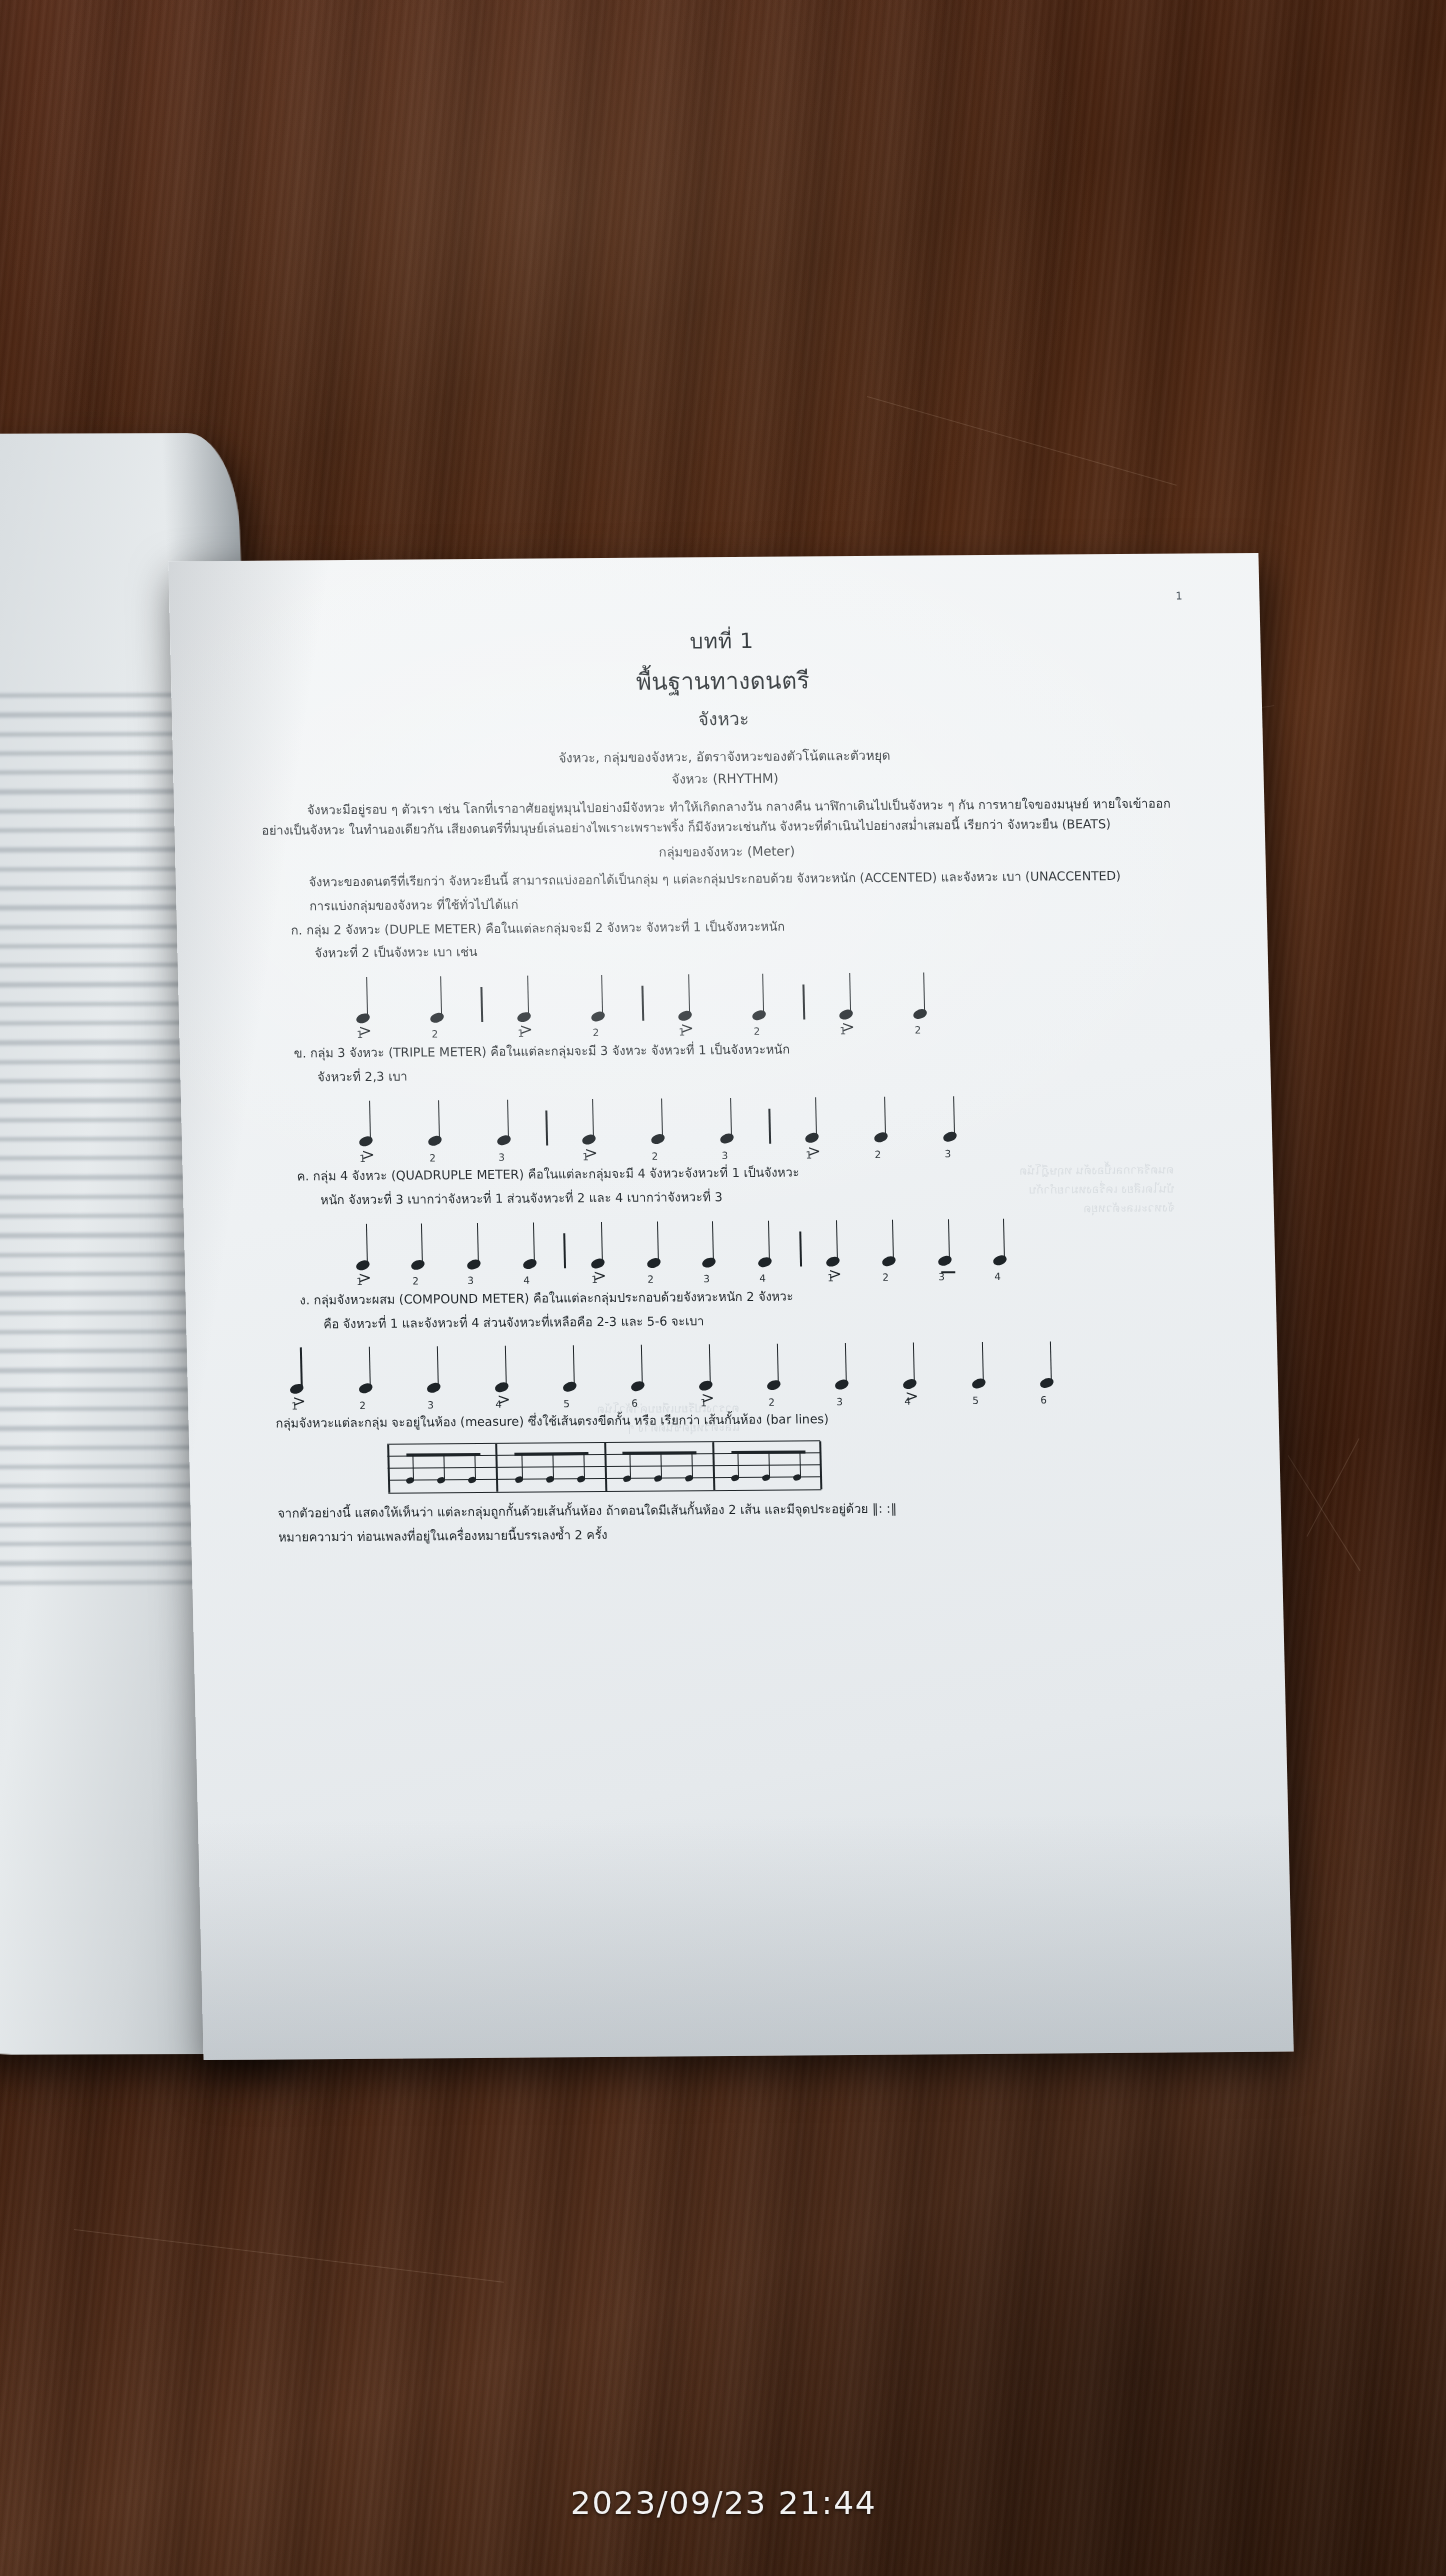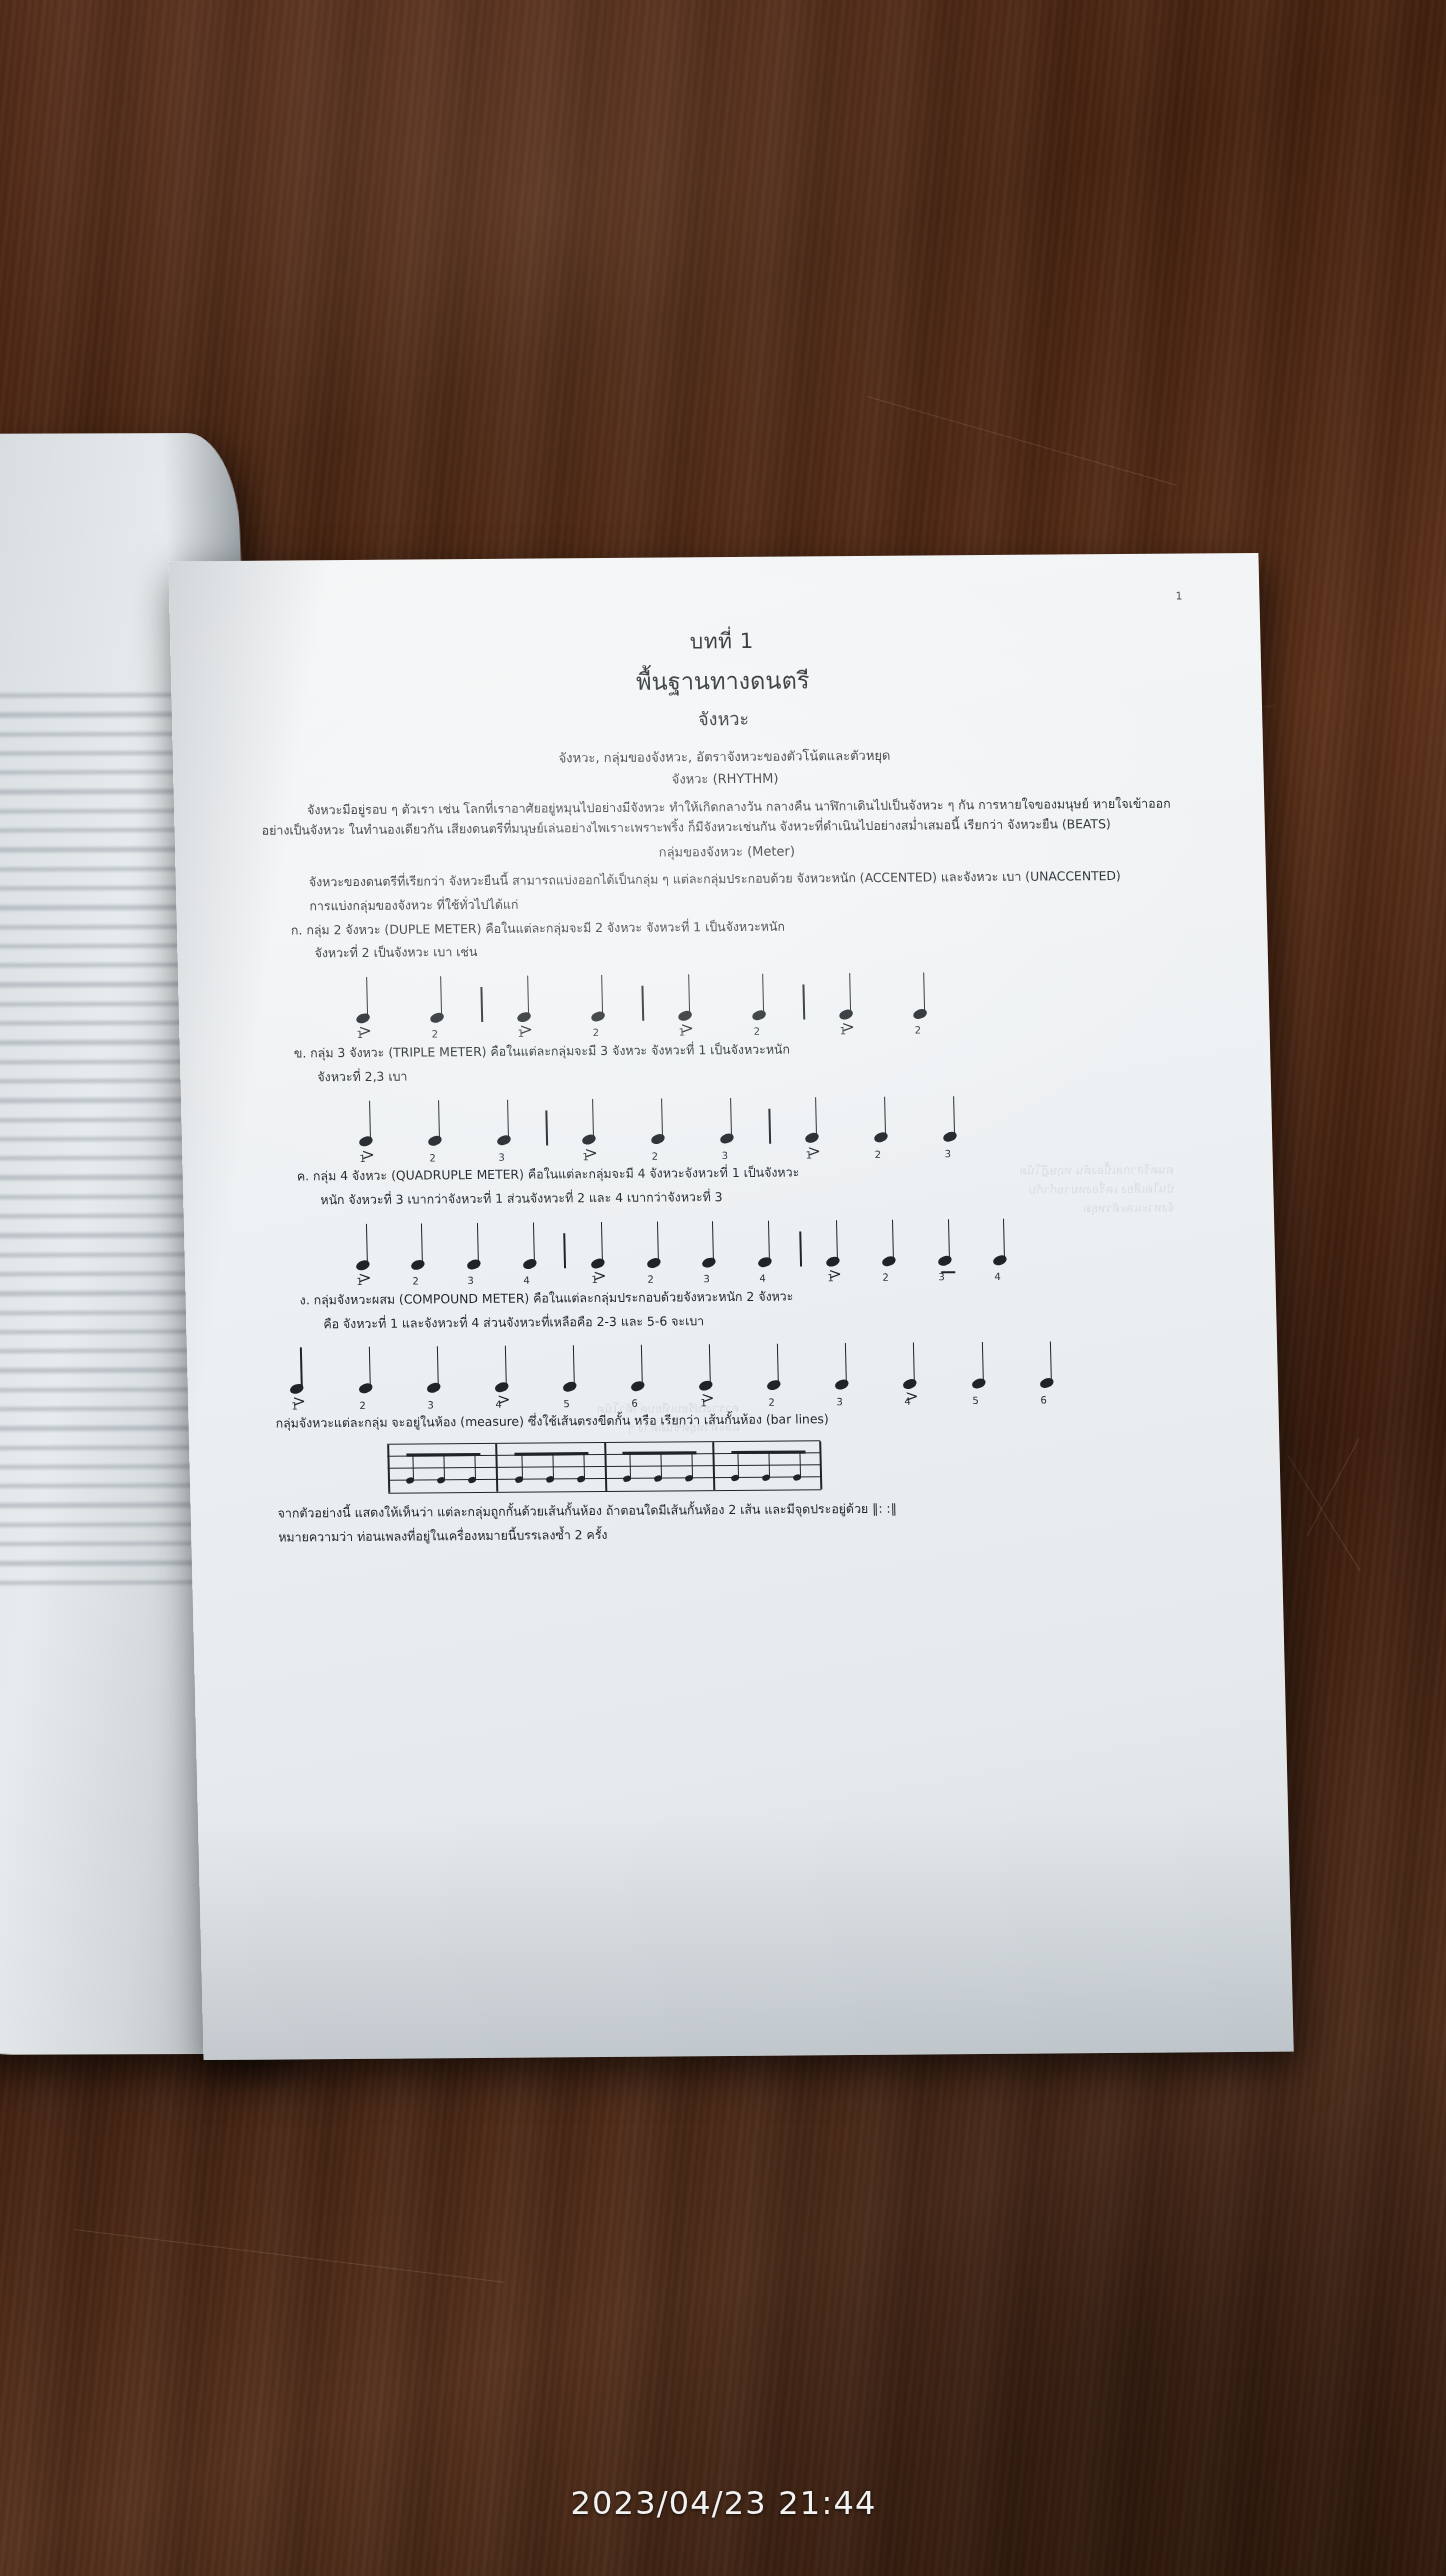--- a/index.html
+++ b/index.html
@@ -712,14 +712,14 @@
       </div>
     </div>
 
     <p class="body">จากตัวอย่างนี้ แสดงให้เห็นว่า แต่ละกลุ่มถูกกั้นด้วยเส้นกั้นห้อง ถ้าตอนใดมีเส้นกั้นห้อง 2 เส้น และมีจุดประอยู่ด้วย ‖: :‖</p>
     <p class="body">หมายความว่า ท่อนเพลงที่อยู่ในเครื่องหมายนี้บรรเลงซ้ำ 2 ครั้ง</p>
 
   </div>
   <div id="page-shade"></div>
 </div>
 
-<div id="timestamp">2023/04/23 21:44</div>
+<div id="timestamp">2023/09/23 21:44</div>
 
 
 </body></html>

